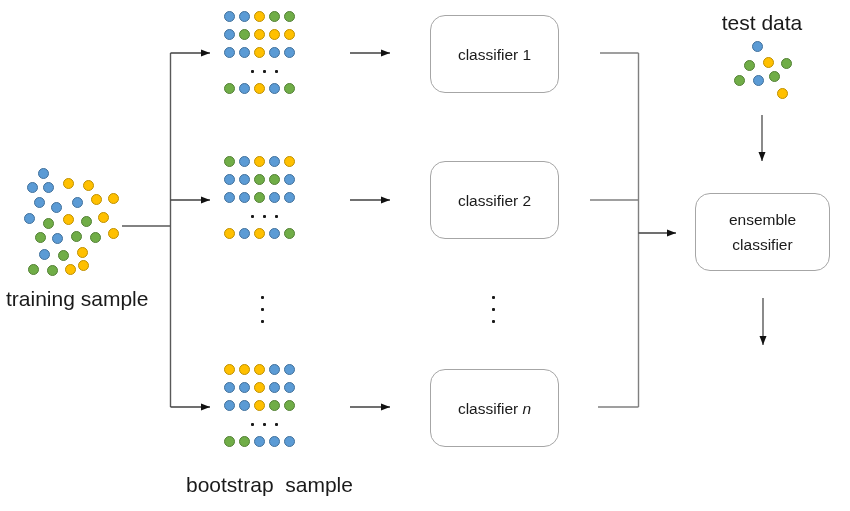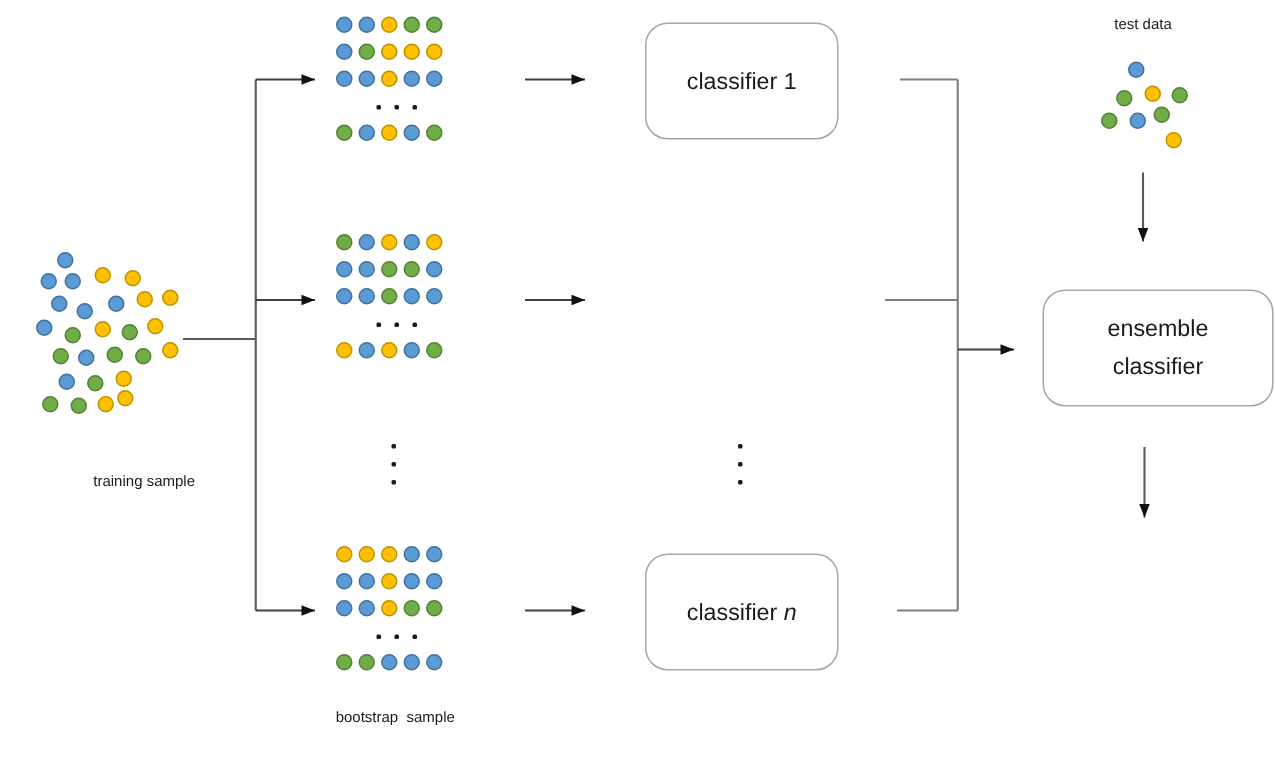--- a/index.html
+++ b/index.html
@@ -24,21 +24,21 @@
     width: 3px; height: 3px;
     background: #1a1a1a;
     border-radius: 1px;
   }
   .cluster { position: absolute; }
   .grid { position: absolute; width: 72px; height: 84px; }
   .vdots { position: absolute; display: flex; flex-direction: column; gap: 9px; }
   .vdots span { width: 3px; height: 3px; background: #1a1a1a; border-radius: 1px; }
   .label {
     position: absolute;
-    font-size: 10px;
+    font-size: 21px;
     text-align: center;
     white-space: pre;
     color: #1a1a1a;
   }
   .node {
     position: absolute;
     box-sizing: border-box;
     border: 1.4px solid #a6a6a6;
     background: #ffffff;
     display: flex;
@@ -107,21 +107,21 @@
       <div class="dot" style="left: 65.5px; top: 66.5px; width: 11px; height: 11px; background: rgb(112, 173, 71); border-color: rgb(83, 129, 53);"></div>
       <div class="dot" style="left: 83.5px; top: 62.5px; width: 11px; height: 11px; background: rgb(255, 192, 0); border-color: rgb(191, 144, 0);"></div>
       <div class="dot" style="left: 14.5px; top: 83.5px; width: 11px; height: 11px; background: rgb(91, 155, 213); border-color: rgb(65, 113, 156);"></div>
       <div class="dot" style="left: 33.5px; top: 84.5px; width: 11px; height: 11px; background: rgb(112, 173, 71); border-color: rgb(83, 129, 53);"></div>
       <div class="dot" style="left: 52.5px; top: 81.5px; width: 11px; height: 11px; background: rgb(255, 192, 0); border-color: rgb(191, 144, 0);"></div>
       <div class="dot" style="left: 3.5px; top: 98.5px; width: 11px; height: 11px; background: rgb(112, 173, 71); border-color: rgb(83, 129, 53);"></div>
       <div class="dot" style="left: 22.5px; top: 99.5px; width: 11px; height: 11px; background: rgb(112, 173, 71); border-color: rgb(83, 129, 53);"></div>
       <div class="dot" style="left: 40.5px; top: 98.5px; width: 11px; height: 11px; background: rgb(255, 192, 0); border-color: rgb(191, 144, 0);"></div>
       <div class="dot" style="left: 53.5px; top: 94.5px; width: 11px; height: 11px; background: rgb(255, 192, 0); border-color: rgb(191, 144, 0);"></div>
     </div>
-  <div class="label" style="left:6px; top:316px; width:124px;text-align:right;">training sample</div>
+  <div class="label" style="left:6px; top:287px; width:124px;text-align:right;">training sample</div>
 
   <div class="grid" style="left:224px; top:11px;">
       <div class="dot" style="left: 0px; top: 0px; width: 11px; height: 11px; background: rgb(91, 155, 213); border-color: rgb(65, 113, 156);"></div>
       <div class="dot" style="left: 15px; top: 0px; width: 11px; height: 11px; background: rgb(91, 155, 213); border-color: rgb(65, 113, 156);"></div>
       <div class="dot" style="left: 30px; top: 0px; width: 11px; height: 11px; background: rgb(255, 192, 0); border-color: rgb(191, 144, 0);"></div>
       <div class="dot" style="left: 45px; top: 0px; width: 11px; height: 11px; background: rgb(112, 173, 71); border-color: rgb(83, 129, 53);"></div>
       <div class="dot" style="left: 60px; top: 0px; width: 11px; height: 11px; background: rgb(112, 173, 71); border-color: rgb(83, 129, 53);"></div>
       <div class="dot" style="left: 0px; top: 18px; width: 11px; height: 11px; background: rgb(91, 155, 213); border-color: rgb(65, 113, 156);"></div>
       <div class="dot" style="left: 15px; top: 18px; width: 11px; height: 11px; background: rgb(112, 173, 71); border-color: rgb(83, 129, 53);"></div>
       <div class="dot" style="left: 30px; top: 18px; width: 11px; height: 11px; background: rgb(255, 192, 0); border-color: rgb(191, 144, 0);"></div>
@@ -200,35 +200,38 @@
     </div>
   <div class="vdots" style="left:492px; top:296px;">
       <span></span>
       <span></span>
       <span></span>
     </div>
 
   <div class="node rounded" style="left:430px; top:15px; width:129px; height:78px;">
     <div><span>classifier </span><span>1</span></div>
   </div>
+  <div class="node rounded" style="left:430px; top:161px; width:129px; height:78px;">
+    <div><span>classifier </span><span>2</span></div>
+  </div>
   <div class="node rounded" style="left:430px; top:369px; width:129px; height:78px;">
     <div><span>classifier </span><span class="it">n</span></div>
   </div>
 
   <div class="label" style="left:712px; top:11px; width:100px;">test data</div>
   <div class="cluster" style="left:735px; top:40px; width:60px; height:62px;">
       <div class="dot" style="left: 16.5px; top: 0.5px; width: 11px; height: 11px; background: rgb(91, 155, 213); border-color: rgb(65, 113, 156);"></div>
       <div class="dot" style="left: 8.5px; top: 19.5px; width: 11px; height: 11px; background: rgb(112, 173, 71); border-color: rgb(83, 129, 53);"></div>
       <div class="dot" style="left: 27.5px; top: 16.5px; width: 11px; height: 11px; background: rgb(255, 192, 0); border-color: rgb(191, 144, 0);"></div>
       <div class="dot" style="left: 45.5px; top: 17.5px; width: 11px; height: 11px; background: rgb(112, 173, 71); border-color: rgb(83, 129, 53);"></div>
       <div class="dot" style="left: -1.5px; top: 34.5px; width: 11px; height: 11px; background: rgb(112, 173, 71); border-color: rgb(83, 129, 53);"></div>
       <div class="dot" style="left: 17.5px; top: 34.5px; width: 11px; height: 11px; background: rgb(91, 155, 213); border-color: rgb(65, 113, 156);"></div>
       <div class="dot" style="left: 33.5px; top: 30.5px; width: 11px; height: 11px; background: rgb(112, 173, 71); border-color: rgb(83, 129, 53);"></div>
       <div class="dot" style="left: 41.5px; top: 47.5px; width: 11px; height: 11px; background: rgb(255, 192, 0); border-color: rgb(191, 144, 0);"></div>
     </div>
 
-  <div class="node rounded" style="left:695px; top:193px; width:154px; height:78px;justify-content:center;">
+  <div class="node rounded" style="left:695px; top:193px; width:135px; height:78px;justify-content:center;">
     <div>ensemble</div>
     <div>classifier</div>
   </div>
 
 
 </div>
 
 </body></html>

